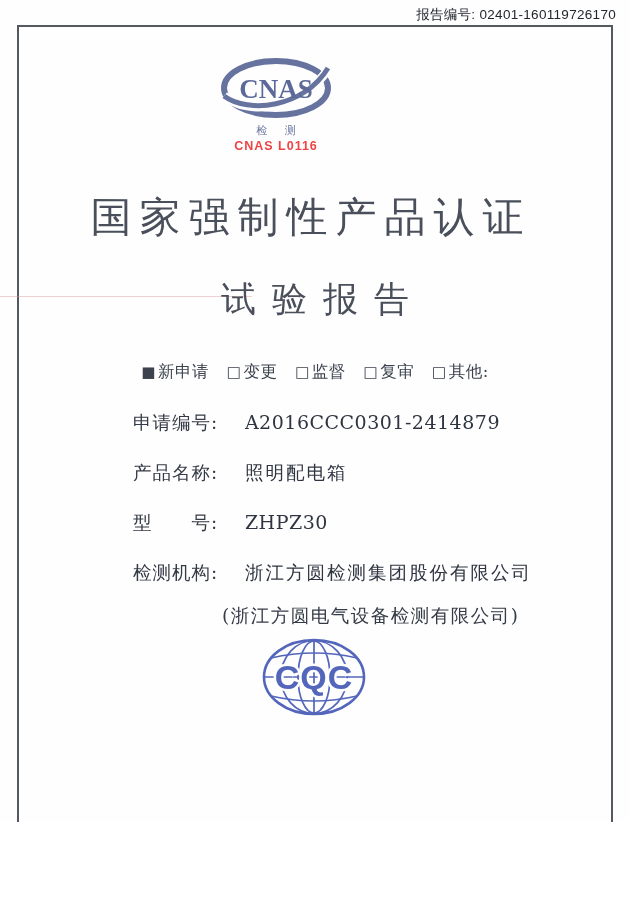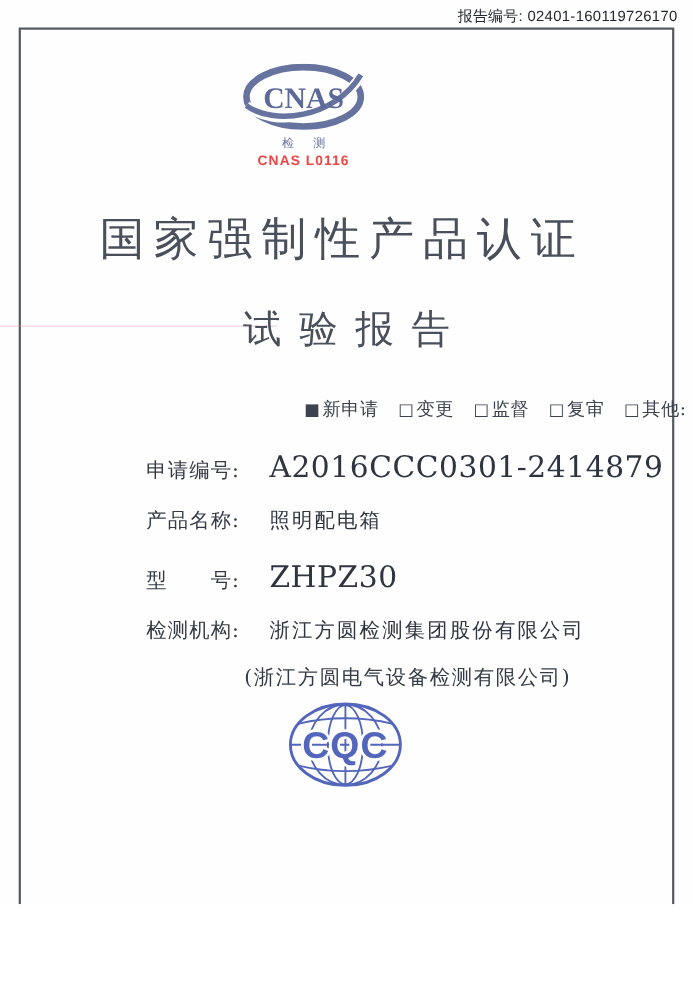--- a/index.html
+++ b/index.html
@@ -35,29 +35,29 @@
   .title1{
     position:absolute;left:0;right:16px;top:190px;text-align:center;
     font-size:41px;letter-spacing:8px;text-indent:8px;color:#4a505b;font-weight:500;
   }
   .title2{
     position:absolute;left:0;right:0;top:276px;text-align:center;
     font-size:35px;letter-spacing:16px;text-indent:16px;color:#4a505b;font-weight:500;
   }
   
   .apply-row{
-    position:absolute;left:0;right:0;top:361px;text-align:right;
+    position:absolute;left:0;right:0;top:361px;text-align:center;
     font-size:16.5px;color:#3c424e;letter-spacing:.5px;
   }
   .apply-row .opt{margin:0 6px;white-space:nowrap;}
   .apply-row .box{margin-right:2px;font-size:15px;}
   
   .field{position:absolute;left:133px;font-size:18.5px;color:#343a46;}
   .field .lab{display:inline-block;min-width:92px;letter-spacing:1px;}
-  .field .val{margin-left:14px;font-size:27px;letter-spacing:.5px;color:#2e3440;}
+  .field .val{margin-left:14px;font-size:19px;letter-spacing:.5px;color:#2e3440;}
   .field .val.cjk{font-size:18.5px;letter-spacing:2px;}
   .f1{top:410px;} .f2{top:460px;} .f3{top:510px;} .f4{top:560px;}
   .f4b{position:absolute;left:222px;top:587px;font-size:18.5px;letter-spacing:1.5px;color:#343a46;margin-top:16px;}
   
   .cqc{position:absolute;left:260px;top:636px;}
 </style>
 </head>
 <body>
 
 <div id="page">

